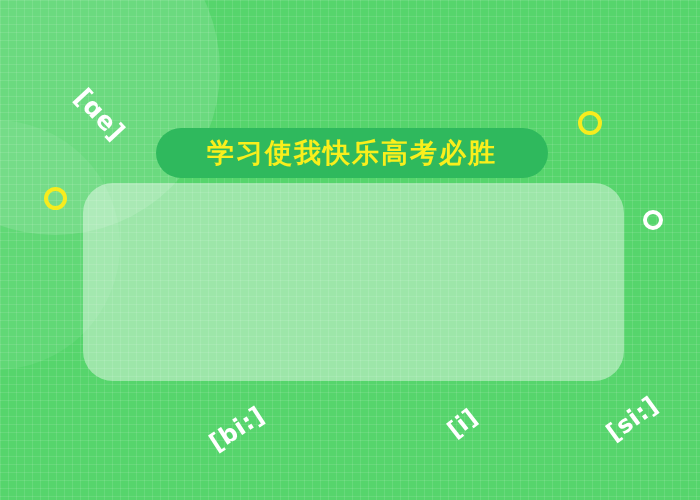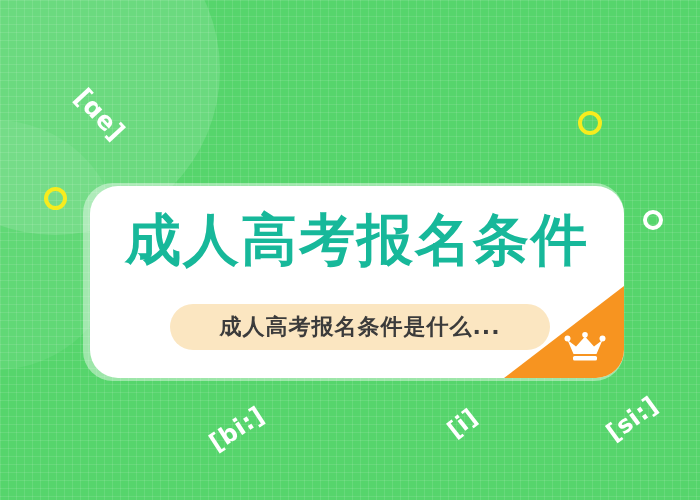--- a/index.html
+++ b/index.html
@@ -196,36 +196,20 @@
 
   <div class="ring ring-yellow-left"></div>
   <div class="ring ring-yellow-right"></div>
   <div class="ring ring-white"></div>
 
   <div class="phonetic ph-ae">[ɑe]</div>
   <div class="phonetic ph-bi">[bi:]</div>
   <div class="phonetic ph-i">[i]</div>
   <div class="phonetic ph-si">[si:]</div>
 
+  <div class="banner">
+    <span class="banner-text">学习使我快乐高考必胜</span>
+  </div>
 
   <div class="card-shadow"></div>
 
-  <div class="card">
-
-    <div class="card-title">成人高考报名条件</div>
-
-    <div class="corner-orange"></div>
-
-    <svg class="crown-icon" viewBox="0 0 42 30" xmlns="http://www.w3.org/2000/svg">
-      <circle cx="3.5" cy="6.5" r="3" fill="#ffffff"></circle>
-      <circle cx="21" cy="2.8" r="2.8" fill="#ffffff"></circle>
-      <circle cx="38.5" cy="6.5" r="3" fill="#ffffff"></circle>
-      <path d="M3.5 8 L9.5 22 L32.5 22 L38.5 8 L30 14.5 L21 4.5 L12 14.5 Z" fill="#ffffff"></path>
-      <rect x="9" y="24" width="24" height="4.5" rx="1.6" fill="#ffffff"></rect>
-    </svg>
-
-    <div class="subtitle-pill">
-      <span class="subtitle-text">成人高考报名条件是什么...</span>
-    </div>
-
-  </div>
 
 </div>
 
 </body></html>

